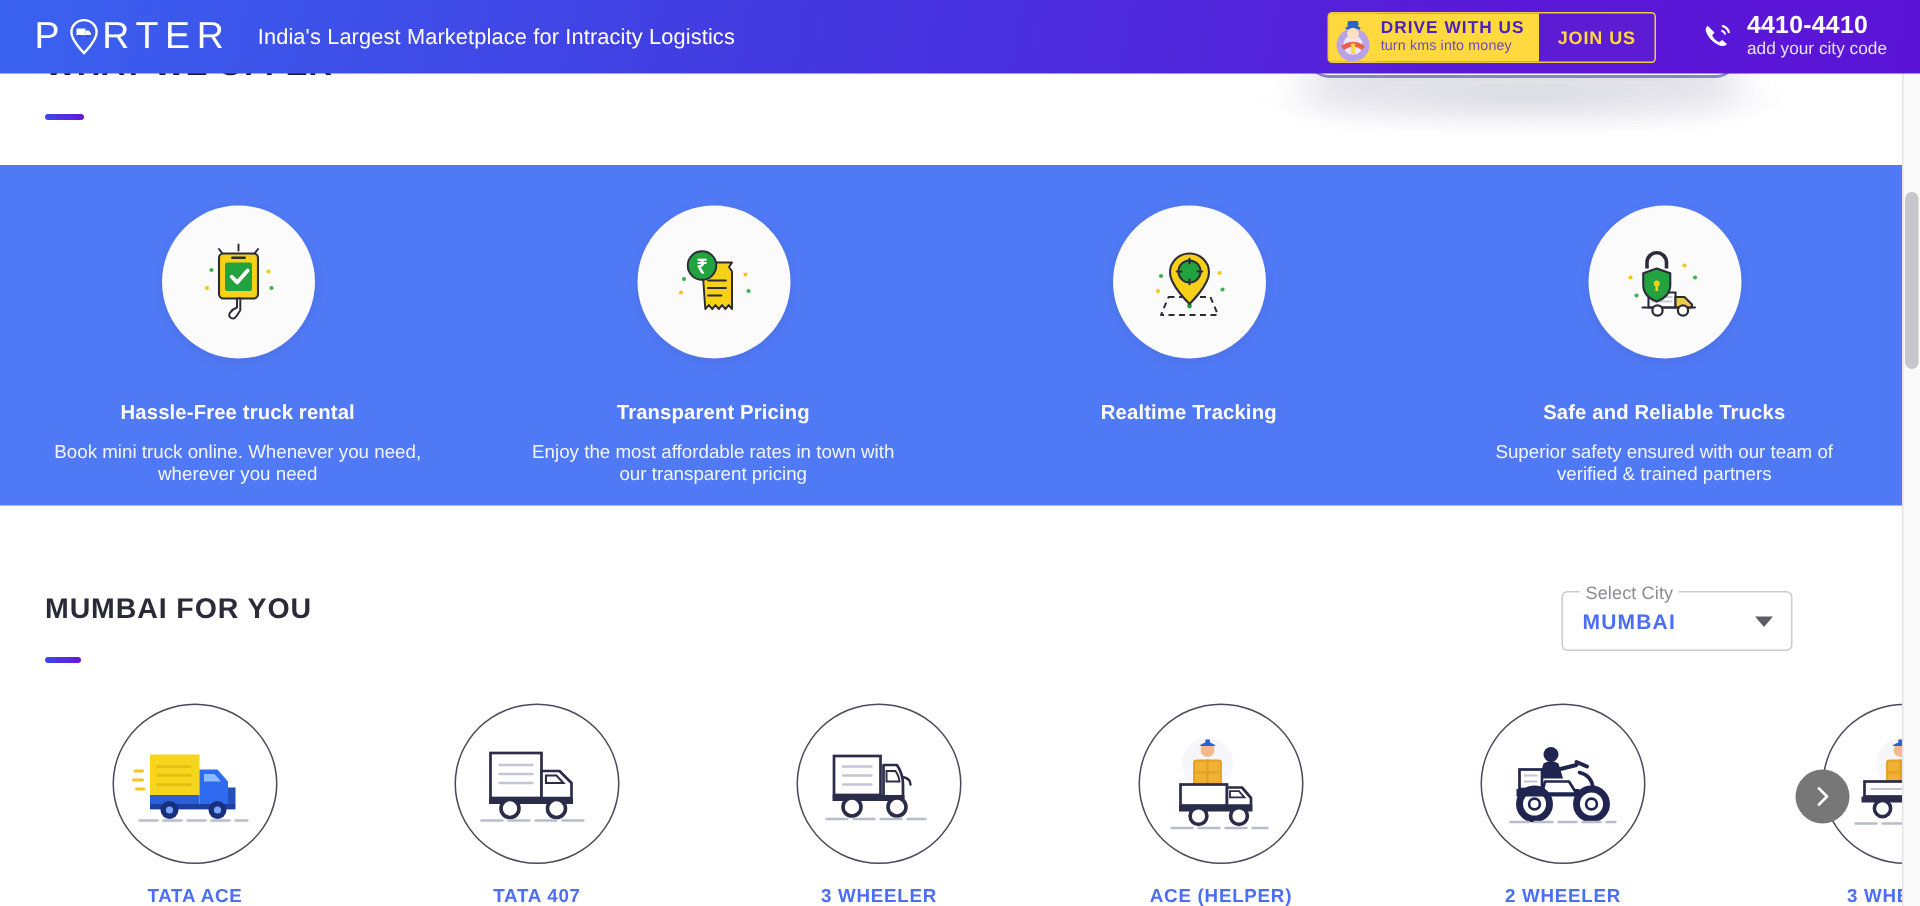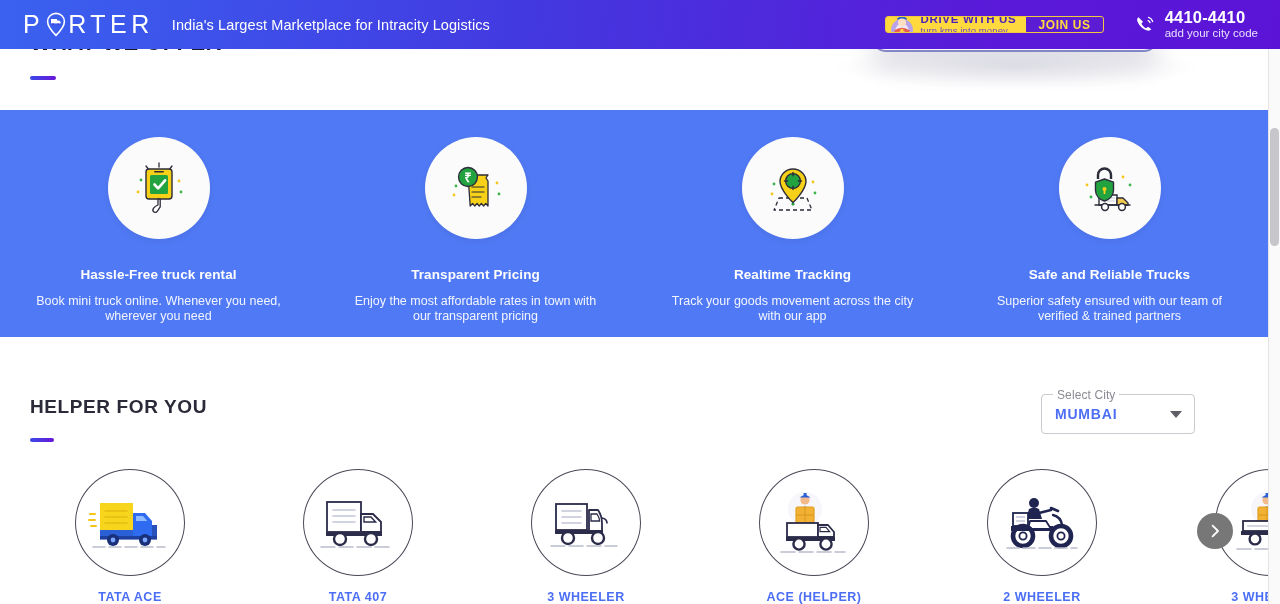--- a/index.html
+++ b/index.html
@@ -40,21 +40,21 @@
     color: #fff; font-size: 25px; letter-spacing: 4.5px; font-weight: 400;
     display: flex; align-items: center;
   }
   .logo-pin { position: relative; width: 20px; height: 25px; margin: 0 2px; display:inline-block; }
   .tagline {
     margin-left: 18px; color: #ffffff; font-size: 14.5px; font-weight: 400; letter-spacing: .1px;
   }
   .nav-right { margin-left: auto; display: flex; align-items: center; margin-right: 22px; }
 
   .drive-box {
-    display: flex; align-items: center; height: 17px;
+    display: flex; align-items: center; height: 34px;
     border: 1px solid #f0c93c; border-radius: 3px; overflow: hidden;
     background: #5b1cd4;
   }
   .drive-avatar {
     width: 32px; height: 34px; background: #ffd93d; position: relative; flex: none;
   }
   .drive-yellow {
     background: #ffd93d; height: 34px; display: flex; flex-direction: column;
     justify-content: center; padding: 0 10px 0 2px;
   }
@@ -269,21 +269,20 @@
           <circle cx="55" cy="29" r="1.4" fill="#f5c518"></circle>
             <circle cx="57" cy="40" r="1.4" fill="#3bb54a"></circle>
           <path d="M21 45 h28 l5 12 h-38 z" fill="none" stroke="#2b2b3a" stroke-width="1.3" stroke-dasharray="4 3" stroke-linejoin="round"></path>
           <circle cx="35" cy="51" r="1.6" fill="#23a340"></circle>
           <path d="M35 16 c-7.2 0 -13 5.6 -13 12.6 c0 8.6 13 21 13 21 c0 0 13 -12.4 13 -21 c0 -7 -5.8 -12.6 -13 -12.6 z" fill="#f7d117" stroke="#2b2b3a" stroke-width="1.4"></path>
           <circle cx="35" cy="28" r="7.4" fill="#23a340" stroke="#2b2b3a" stroke-width="1.3"></circle>
           <path d="M35 19.5 v3.2 M35 33.3 v3.2 M26.5 28 h3.2 M40.3 28 h3.2" stroke="#2b2b3a" stroke-width="1.4" stroke-linecap="round"></path>
         </svg>
       </div>
       <div class="offer-title">Realtime Tracking</div>
-      <div class="offer-desc">Track your goods movement across the city with our app</div>
     </div>
 
     <div class="offer-card">
       <div class="offer-circle">
         <svg width="70" height="70" viewBox="0 0 70 70">
           <circle cx="48" cy="24" r="1.4" fill="#f5c518"></circle>
             <circle cx="55" cy="32" r="1.4" fill="#3bb54a"></circle>
           <circle cx="12" cy="32" r="1.4" fill="#f5c518"></circle>
             <circle cx="16" cy="44" r="1.4" fill="#3bb54a"></circle>
           <path d="M24 42 h18 v10 h-18 z" fill="#ffffff" stroke="#2b2b3a" stroke-width="1.4"></path>
@@ -297,21 +296,21 @@
           <circle cx="29.5" cy="36" r="2" fill="#f7d117"></circle>
           <rect x="28.6" y="36" width="1.8" height="5" fill="#f7d117"></rect>
         </svg>
       </div>
       <div class="offer-title">Safe and Reliable Trucks</div>
       <div class="offer-desc">Superior safety ensured with our team of verified &amp; trained partners</div>
     </div>
   </div>
 
   <div class="porters-head">
-    <div class="porters-title">HELPER FOR YOU</div>
+    <div class="porters-title">MUMBAI FOR YOU</div>
     <div class="porters-bar"></div>
   </div>
 
   <div class="city-select">
     <span class="city-label">Select City</span>
     <span class="city-value">MUMBAI</span>
     <span class="city-caret"></span>
   </div>
 
   <div class="carousel">

